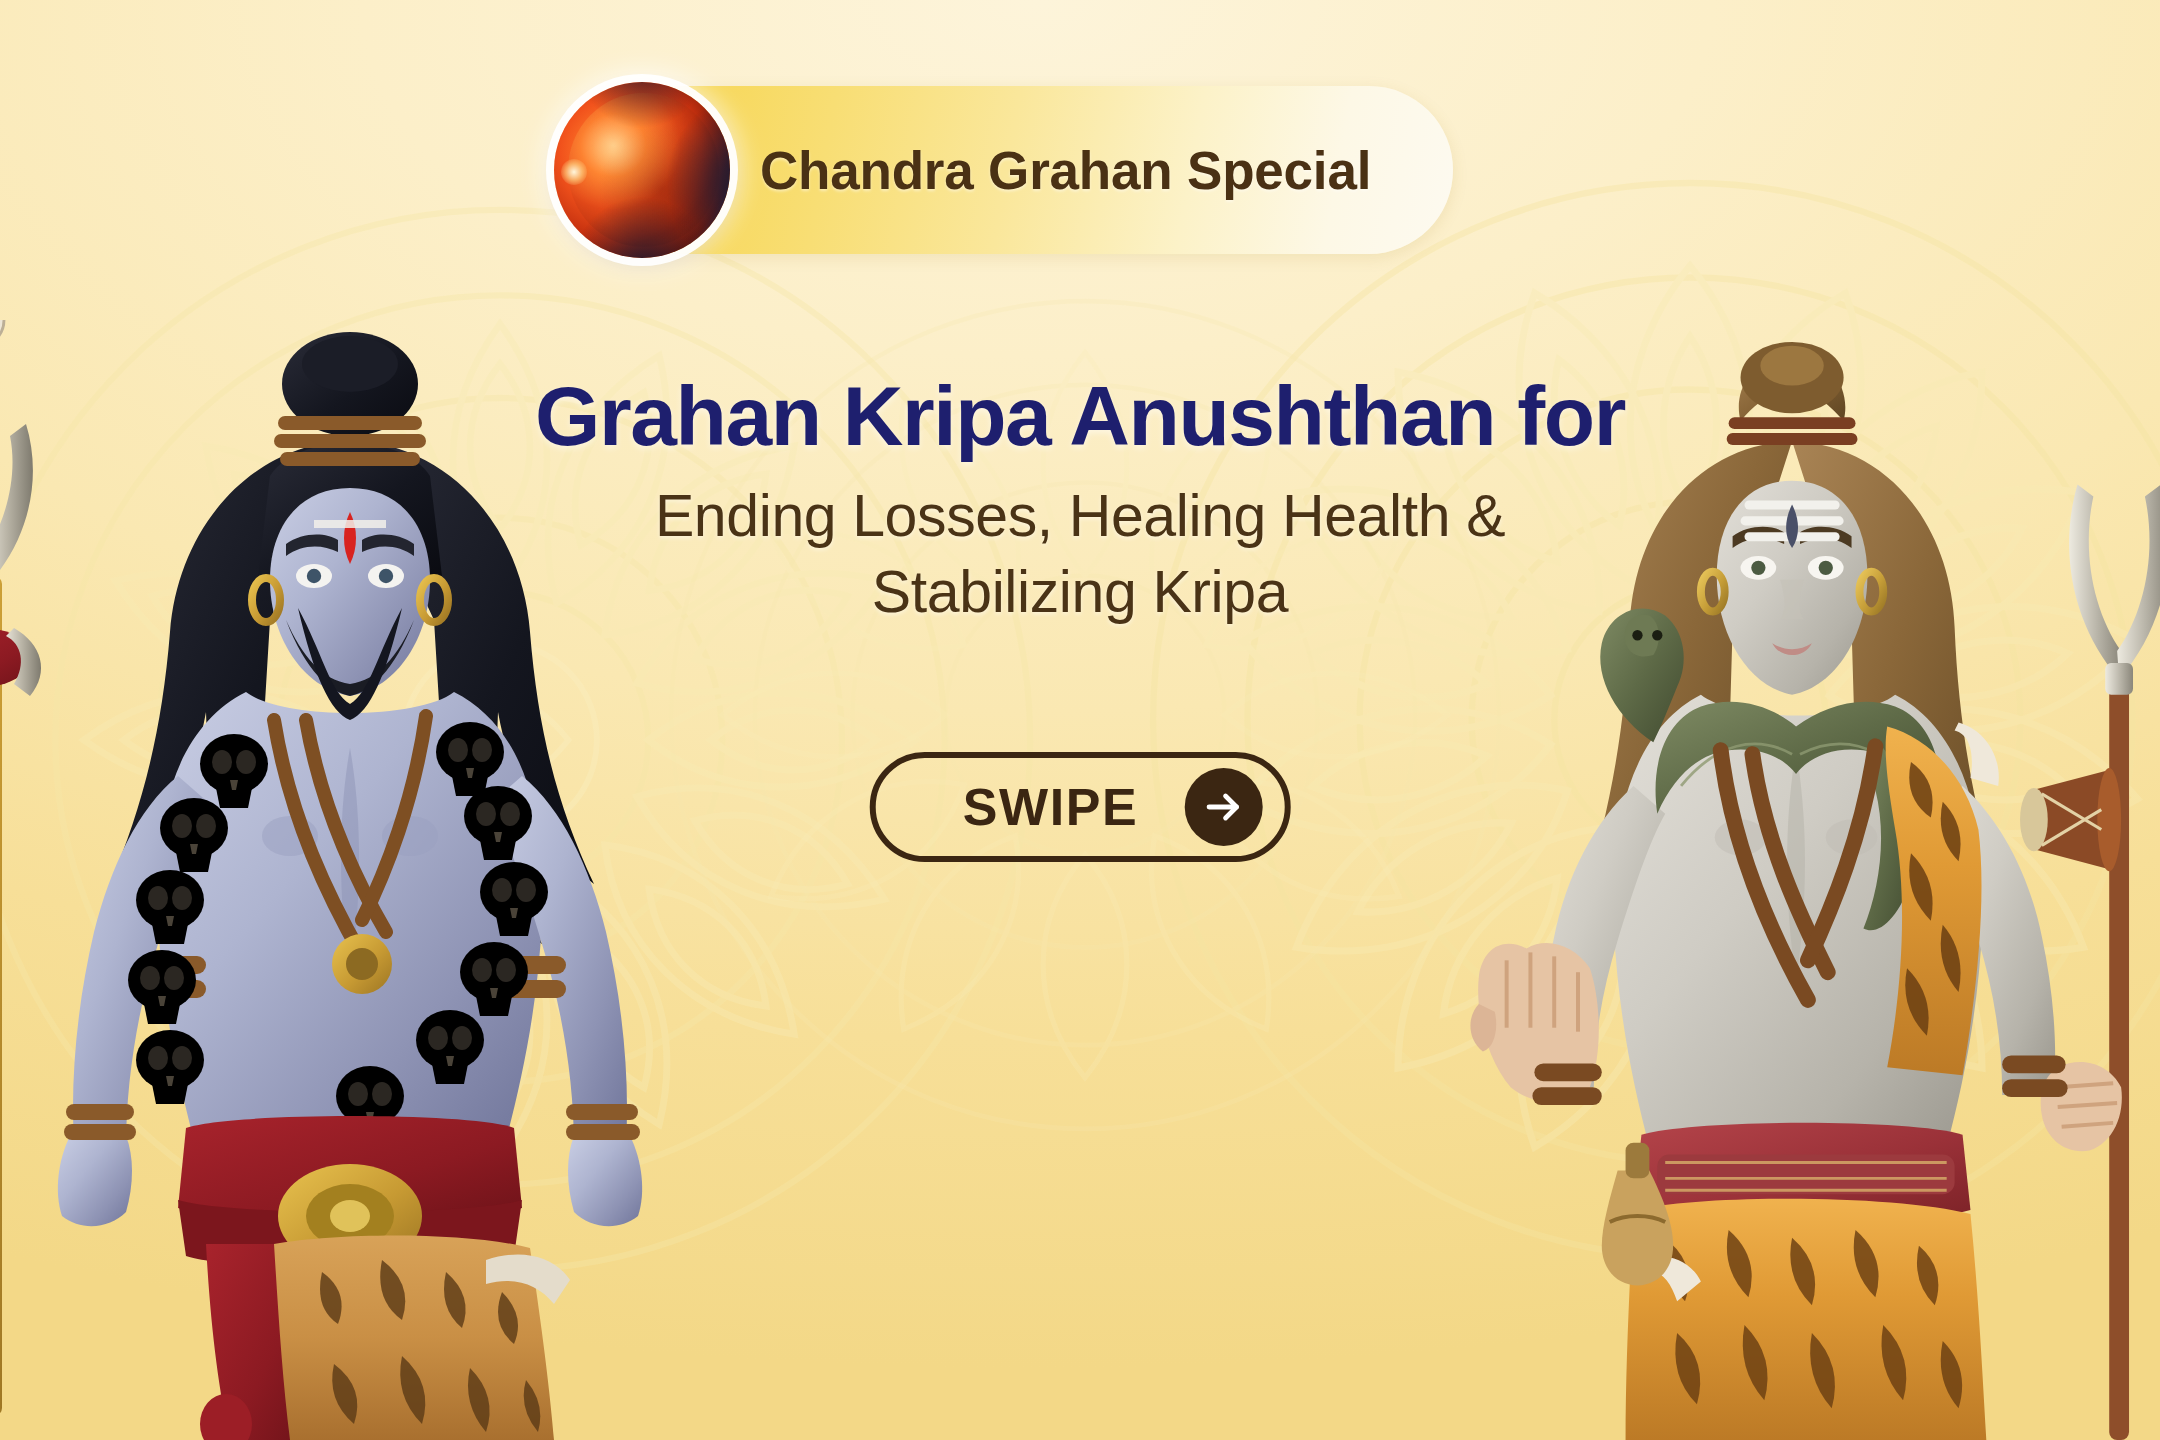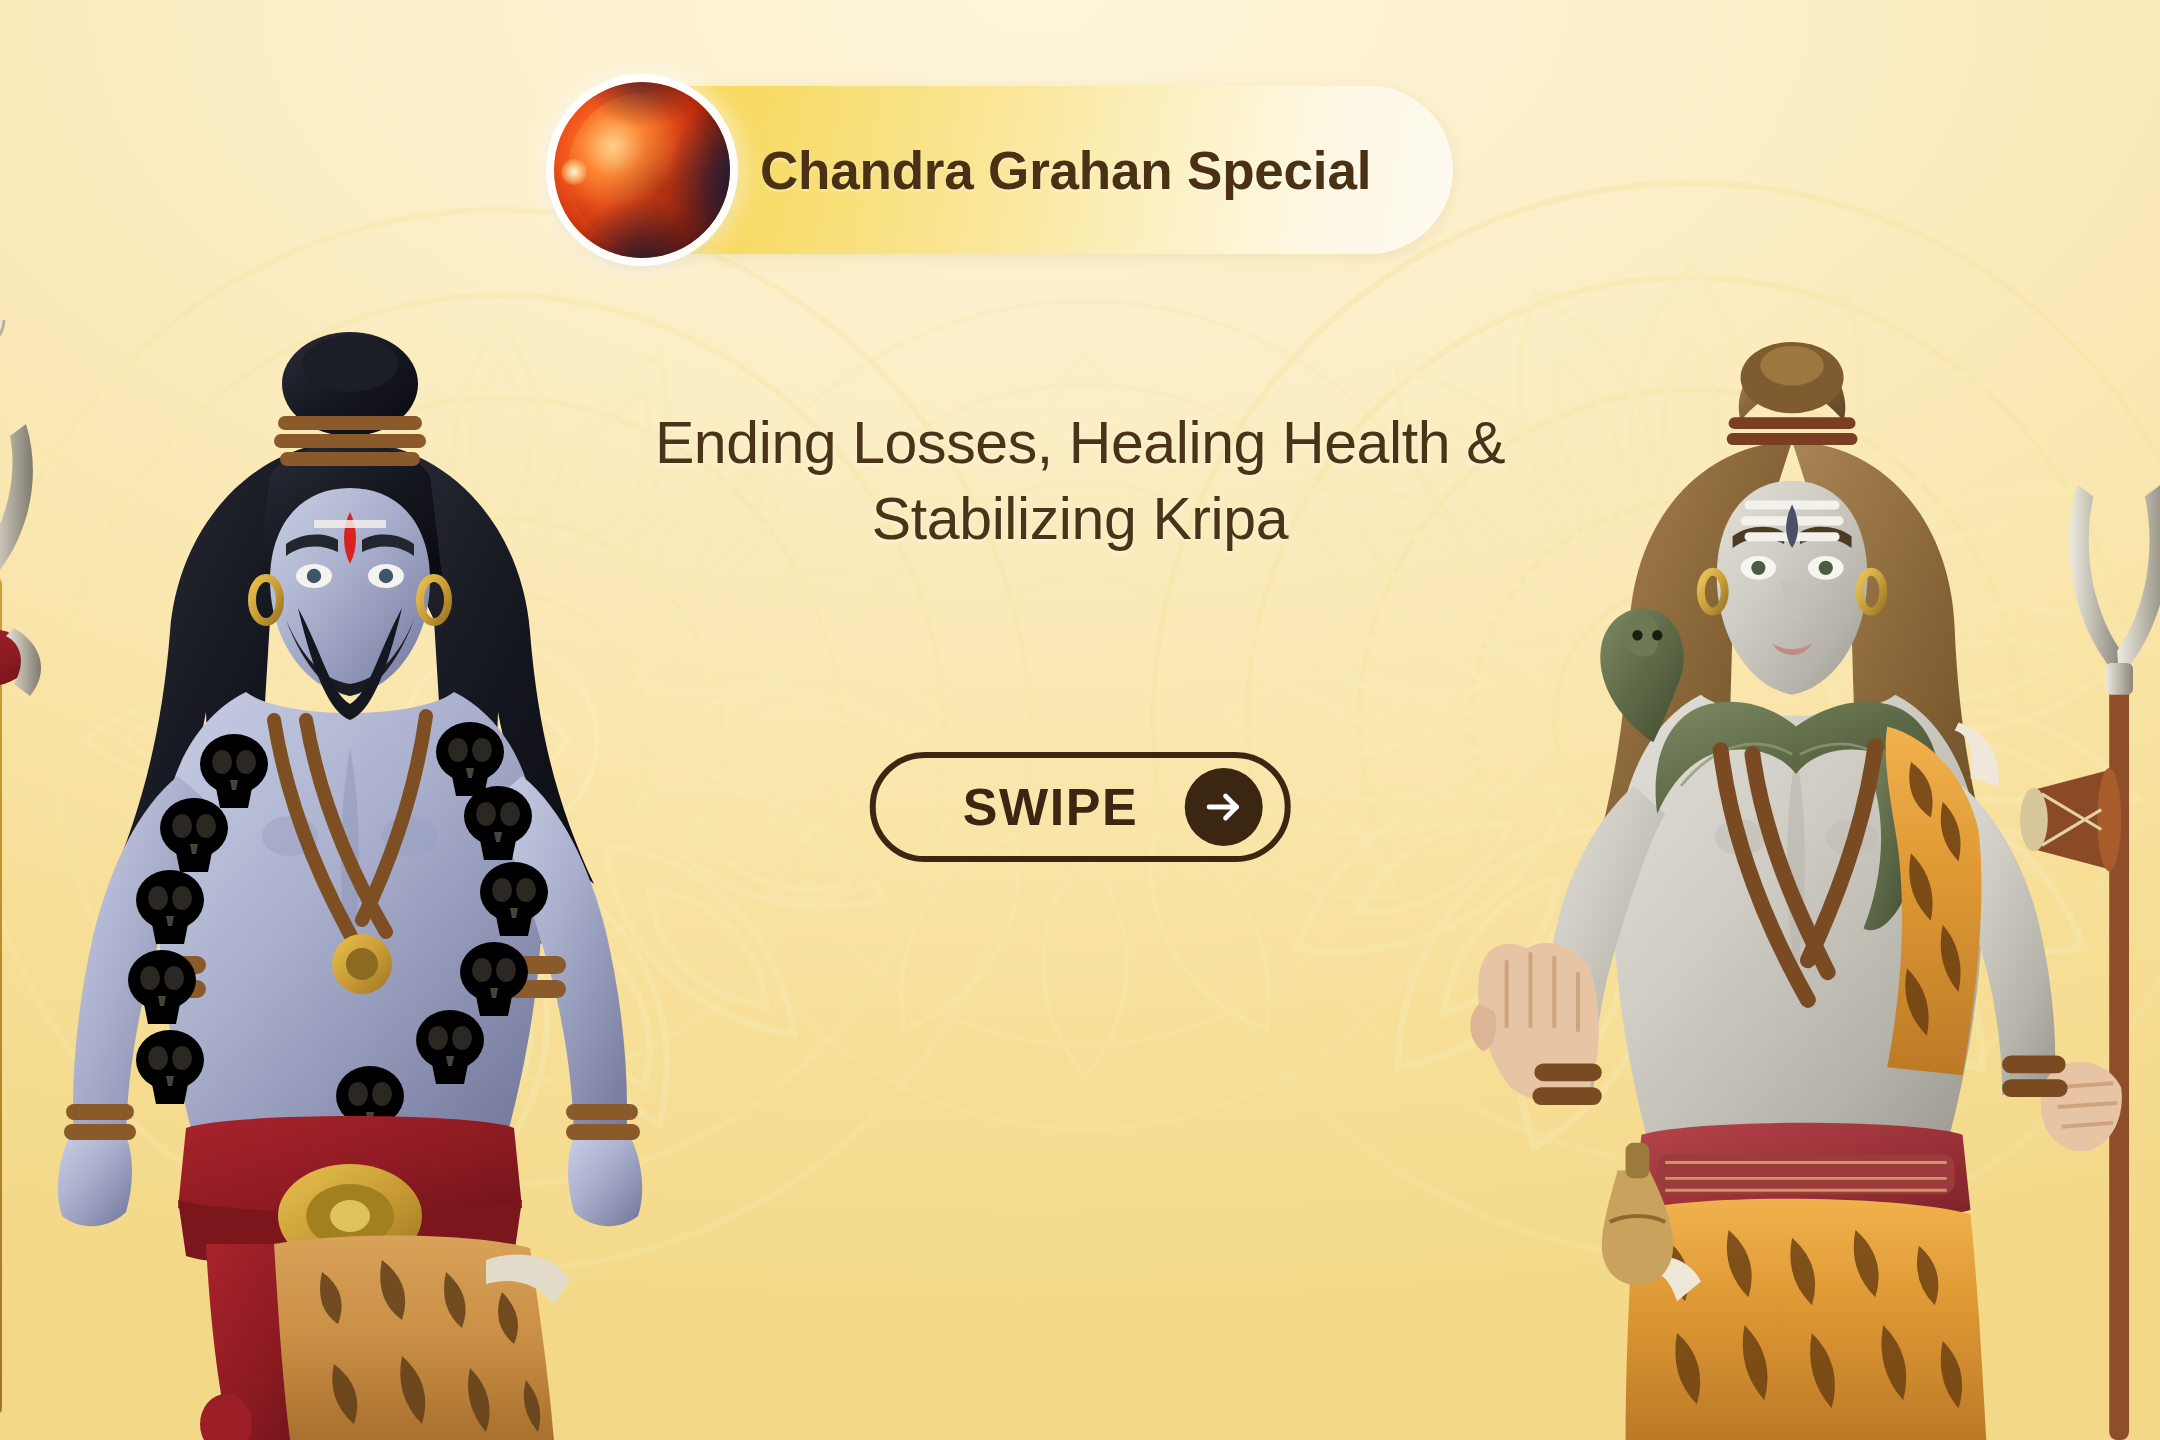--- a/index.html
+++ b/index.html
@@ -103,21 +103,21 @@
   }
   .headline {
     font-size:84px;
     font-weight:bold;
     letter-spacing:-1.4px;
     color:#1E1F6E;
     line-height:1.06;
     text-shadow:0 3px 6px rgba(255,255,255,.5);
   }
   .subline {
-    margin-top:34px;
+    margin-top:18px;
     font-size:59px;
     font-weight:500;
     letter-spacing:-.4px;
     line-height:1.28;
     color:#4A3316;
     text-shadow:0 2px 4px rgba(255,255,255,.5);
   }
 
   
   .swipe-btn {
@@ -624,20 +624,21 @@
   <div class="badge-wrap">
     <div class="badge-pill">
       <div class="eclipse-icon">
         <div class="eclipse-flare"></div>
       </div>
       <span class="badge-text">Chandra Grahan Special</span>
     </div>
   </div>
 
   <div class="copy">
+    <div class="headline">Grahan Kripa Anushthan for</div>
     <div class="subline">
       <div>Ending Losses, Healing Health &amp;</div>
       <div>Stabilizing Kripa</div>
     </div>
   </div>
 
   <div class="swipe-btn">
     <span class="swipe-label">SWIPE</span>
     <span class="swipe-circle">
       <svg viewBox="0 0 24 24" fill="none" stroke="#FFFFFF" stroke-width="2.6" stroke-linecap="round" stroke-linejoin="round">

